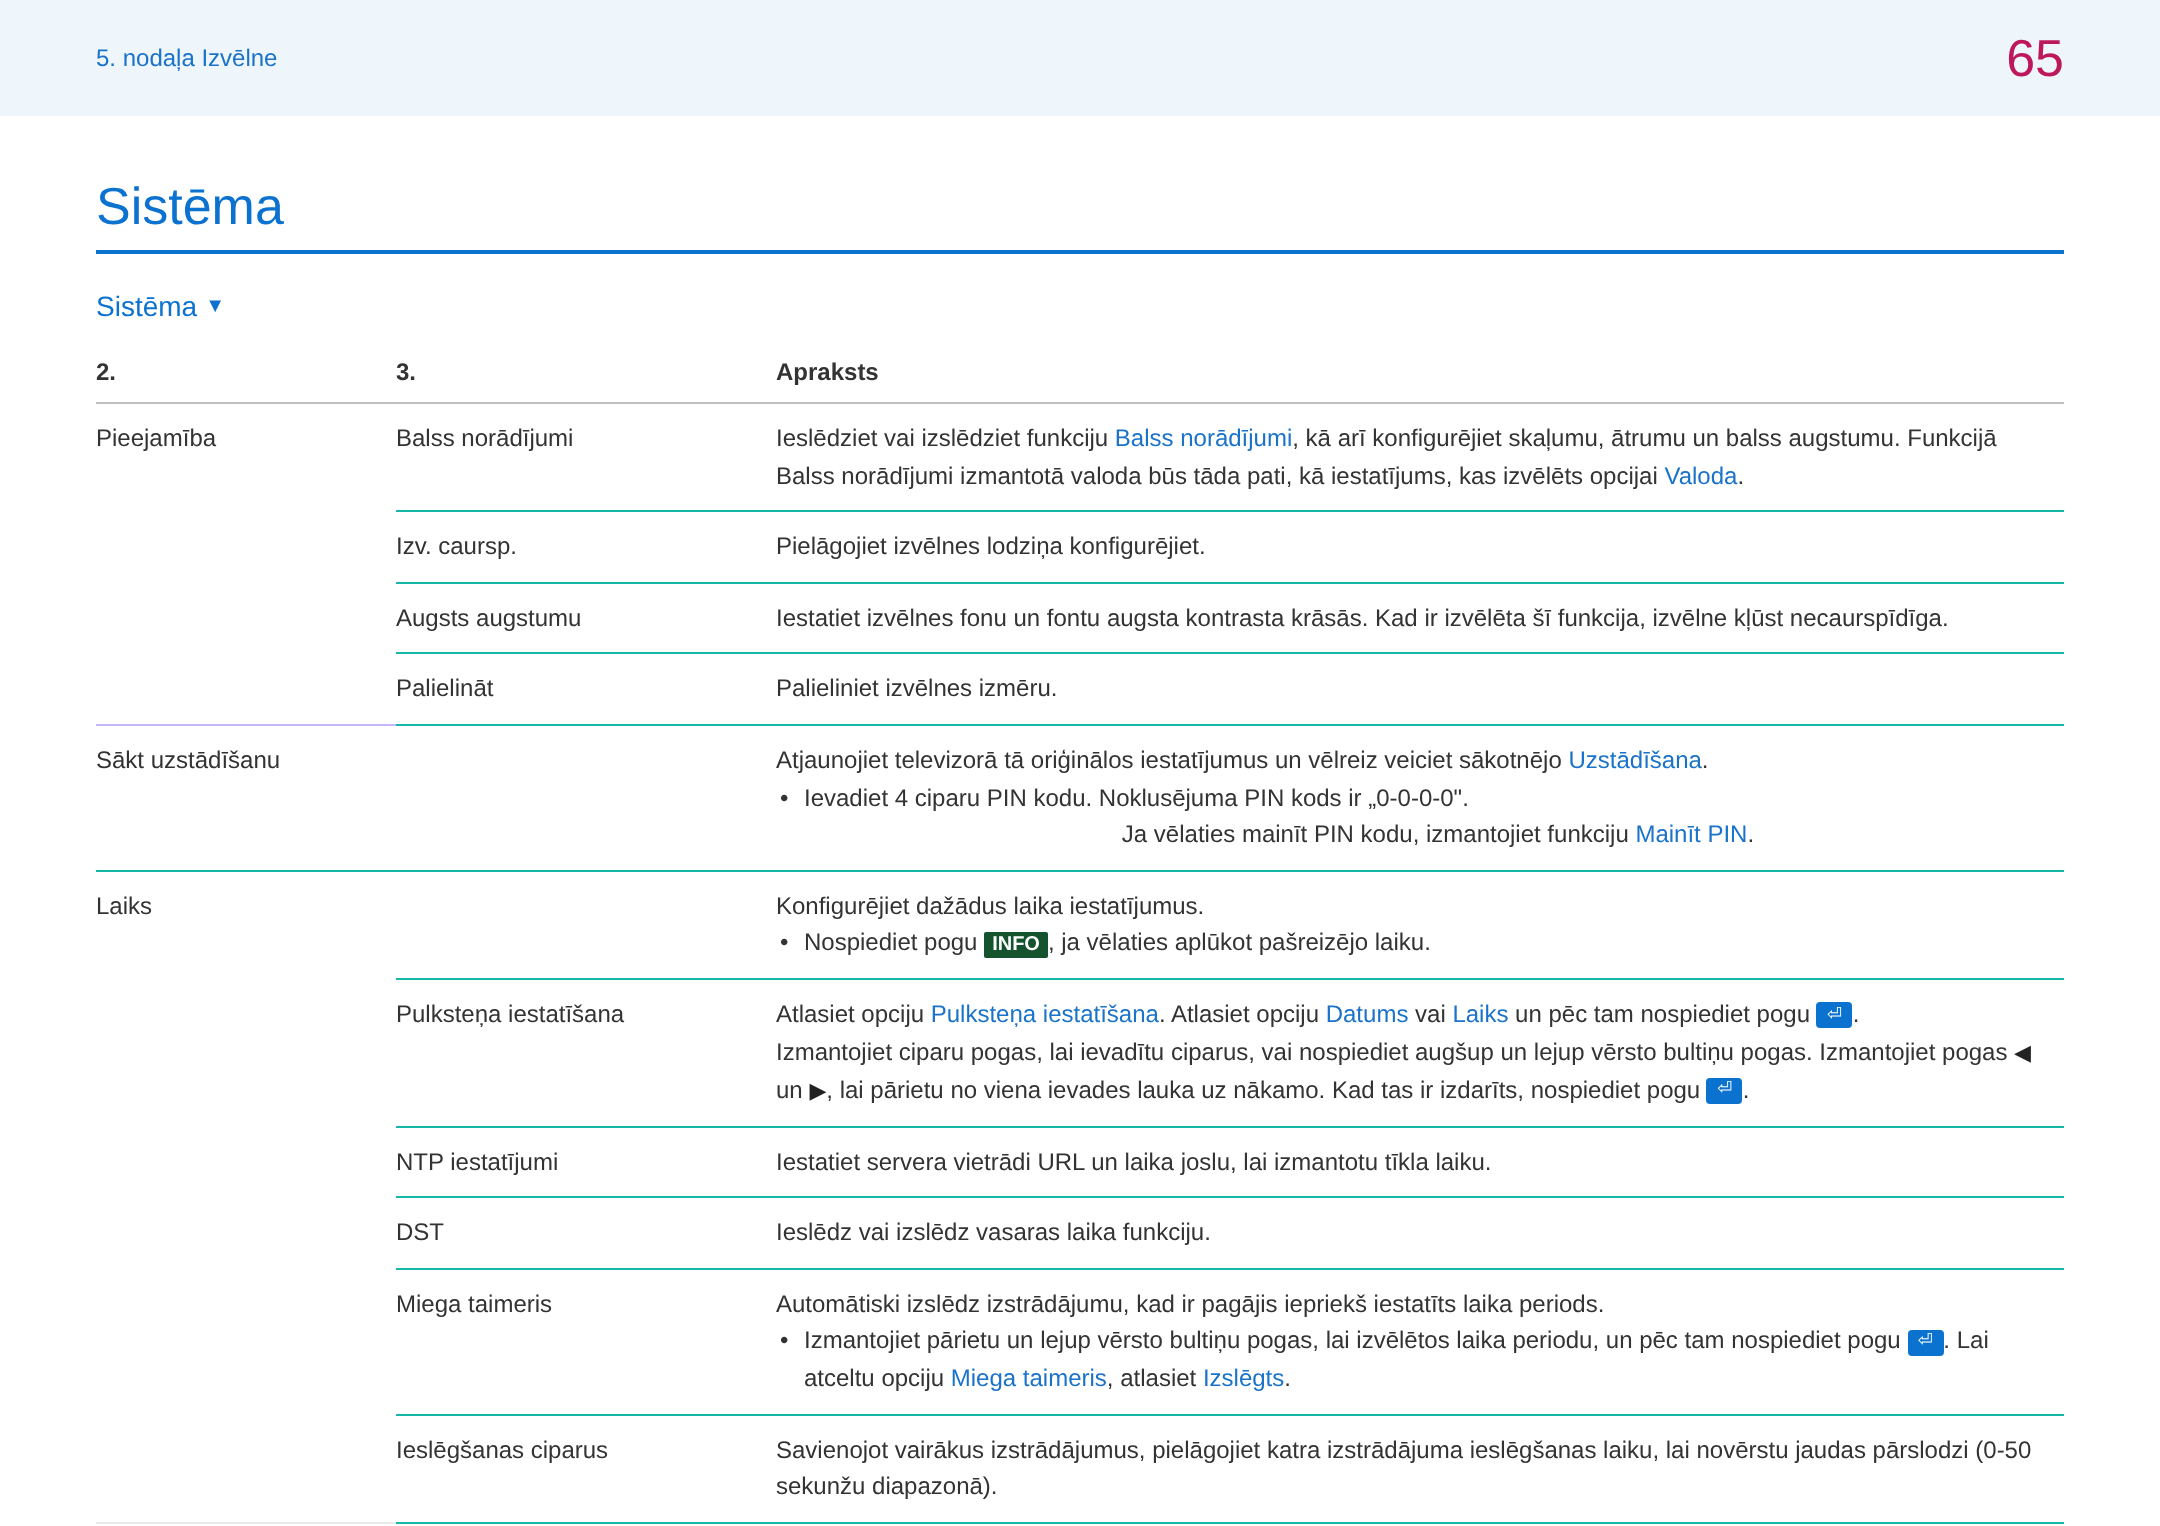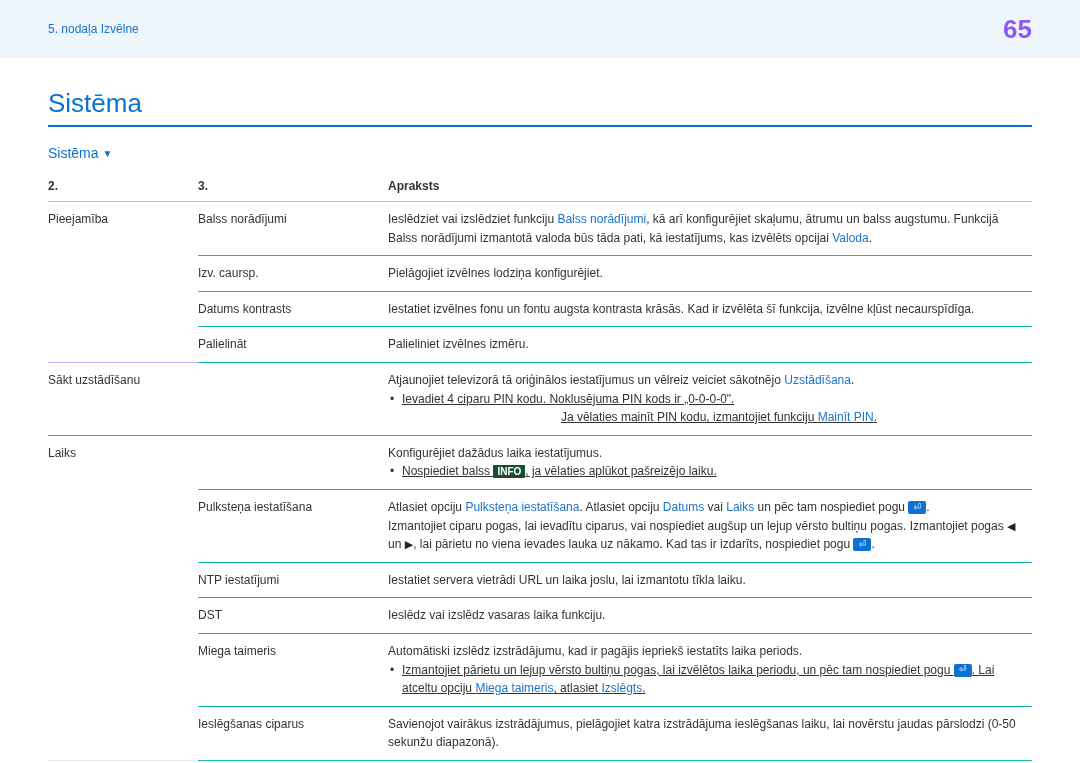--- a/index.html
+++ b/index.html
@@ -16,23 +16,23 @@
     display: flex;
     align-items: center;
     justify-content: space-between;
     padding: 0 48px;
   }
   .breadcrumb {
     color: #1a73c9;
     font-size: 12px;
   }
   .pagenum {
-    color: #8b5cf6;
+    color: #be185d;
     font-size: 26px;
-    font-weight: 700;
+    font-weight: 400;
   }
   .content {
     padding: 30px 48px 40px 48px;
   }
   h1.section-title {
     color: #0b72d0;
     font-size: 26px;
     font-weight: 400;
     padding-bottom: 6px;
     border-bottom: 2px solid #0b72d0;
@@ -101,21 +101,20 @@
     font-size: 11px;
     color: #222;
   }
   ul.bullets {
     list-style: none;
     padding-left: 0;
   }
   ul.bullets > li {
     position: relative;
     padding-left: 14px;
-    text-decoration: underline;
   }
   ul.bullets > li::before {
     content: "•";
     position: absolute;
     left: 2px;
     top: 0;
     color: #333;
   }
   .sub-indent {
     padding-left: 14px;
@@ -162,21 +161,21 @@
           <span>Ieslēdziet vai izslēdziet funkciju </span><span class="inline-link">Balss norādījumi</span><span>, kā arī konfigurējiet skaļumu, ātrumu un balss augstumu. Funkcijā Balss norādījumi izmantotā valoda būs tāda pati, kā iestatījums, kas izvēlēts opcijai </span><span class="inline-link">Valoda</span><span>.</span>
         </td>
       </tr>
 
       <tr>
         <td class="lvl3">Izv. caursp.</td>
         <td>Pielāgojiet izvēlnes lodziņa konfigurējiet.</td>
       </tr>
 
       <tr>
-        <td class="lvl3">Datums kontrasts</td>
+        <td class="lvl3">Augsts augstumu</td>
         <td>Iestatiet izvēlnes fonu un fontu augsta kontrasta krāsās. Kad ir izvēlēta šī funkcija, izvēlne kļūst necaurspīdīga.</td>
       </tr>
 
       <tr>
         <td class="lvl3">Palielināt</td>
         <td>Palieliniet izvēlnes izmēru.</td>
       </tr>
 
       <tr>
         <td class="lvl2">Sākt uzstādīšanu</td>
@@ -194,21 +193,21 @@
         </td>
       </tr>
 
       <tr>
         <td class="lvl2" rowspan="6" style="border-bottom:1px solid #eaeaea;">Laiks</td>
         <td></td>
         <td>
           <span>Konfigurējiet dažādus laika iestatījumus.</span>
           <ul class="bullets">
             <li>
-              <span>Nospiediet balss </span><span class="badge-info">INFO</span><span>, ja vēlaties aplūkot pašreizējo laiku.</span>
+              <span>Nospiediet pogu </span><span class="badge-info">INFO</span><span>, ja vēlaties aplūkot pašreizējo laiku.</span>
             </li>
           </ul>
         </td>
       </tr>
 
       <tr>
         <td class="lvl3">Pulksteņa iestatīšana</td>
         <td>
           <span>Atlasiet opciju </span><span class="inline-link">Pulksteņa iestatīšana</span><span>. Atlasiet opciju </span><span class="inline-link">Datums</span><span> vai </span><span class="inline-link">Laiks</span><span> un pēc tam nospiediet pogu </span><span class="enter-icon">⏎</span><span>.</span><br>
           <span>Izmantojiet ciparu pogas, lai ievadītu ciparus, vai nospiediet augšup un lejup vērsto bultiņu pogas. Izmantojiet pogas </span><span class="arrow-left">◀</span><span> un </span><span class="arrow-right">▶</span><span>, lai pārietu no viena ievades lauka uz nākamo. Kad tas ir izdarīts, nospiediet pogu </span><span class="enter-icon">⏎</span><span>.</span>

